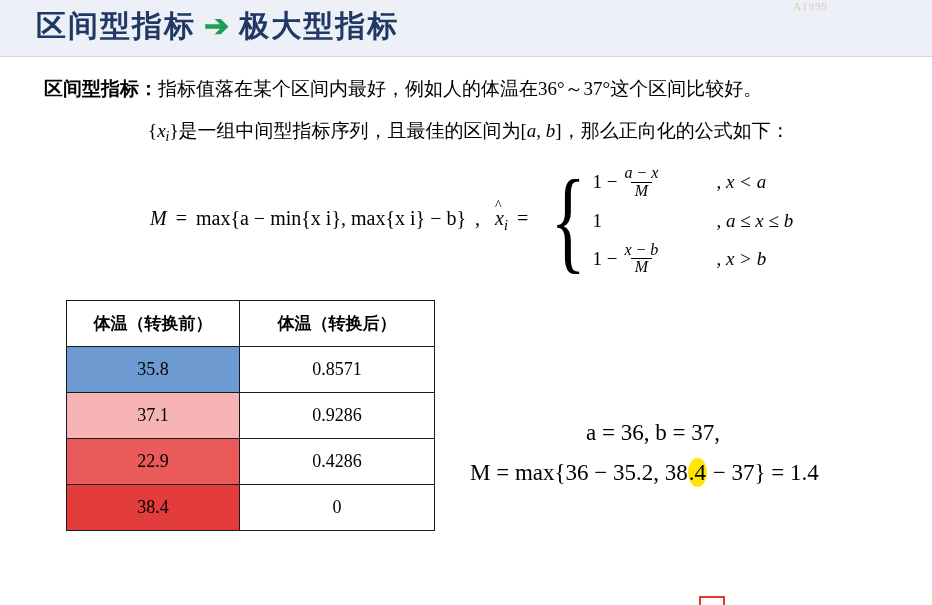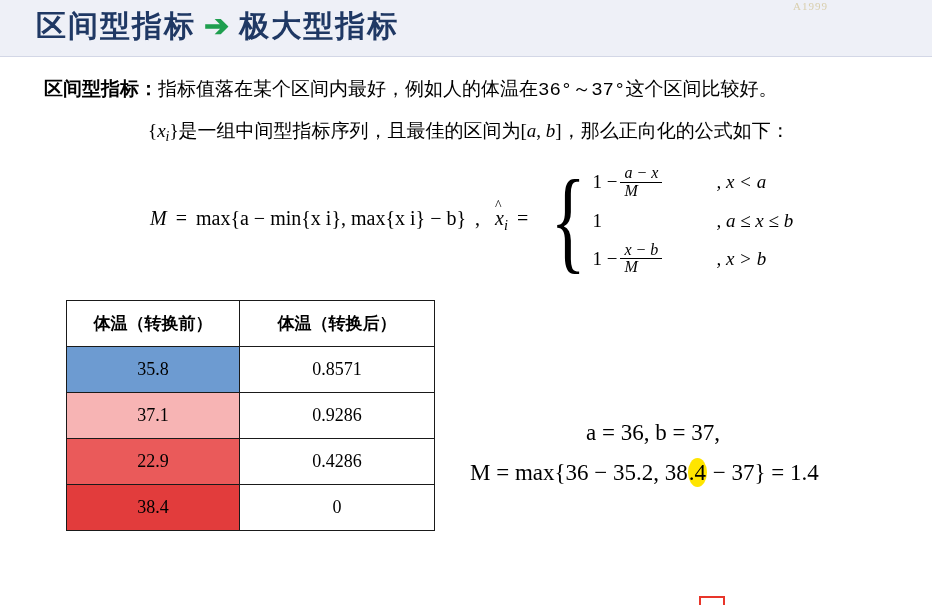--- a/index.html
+++ b/index.html
@@ -29,21 +29,21 @@
   .watermark{
     position:absolute;right:104px;top:0px;
     font-size:11px;color:#d9cfae;
     font-family:"Liberation Serif", serif;
     letter-spacing:1px;
   }
 
   
   .para1{
     position:absolute;left:44px;top:76px;width:870px;
-    font-family:Liberation Mono, monospace;
+    font-family:Liberation Serif, serif;
     font-size:19px;color:#000;
     white-space:nowrap;
   }
   .para1 b{font-weight:bold;}
   .para2{
     position:absolute;left:148px;top:118px;width:760px;
     font-family:"Liberation Serif", serif;
     font-size:19px;color:#000;
     white-space:nowrap;
   }
@@ -74,21 +74,21 @@
     display:inline-block;
   }
   .cases{
     display:flex;flex-direction:column;gap:10px;
     font-size:19px;
   }
   .case-row{display:flex;align-items:center;white-space:nowrap;}
   .case-expr{min-width:118px;display:flex;align-items:center;}
   .case-cond{padding-left:6px;}
   .frac{
-    display:inline-flex;flex-direction:column;
+    display:inline-flex;flex-direction:column;align-items:center;
     vertical-align:middle;margin:0 3px;line-height:1.05;
   }
   .frac .num{font-size:16px;padding:0 4px;}
   .frac .den{font-size:16px;border-top:1px solid #000;padding:0 4px;}
   .comma-pad{padding-left:4px;}
 
   
   .tbl{
     position:absolute;left:66px;top:300px;
     border-collapse:collapse;

